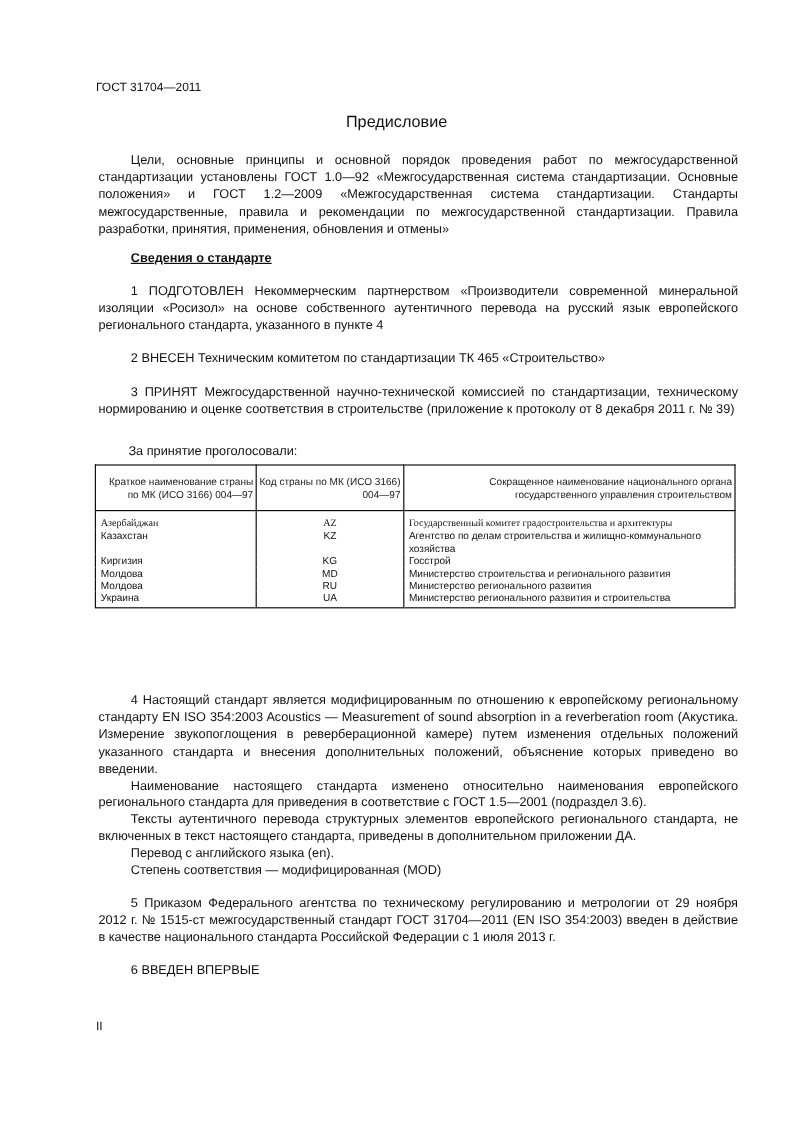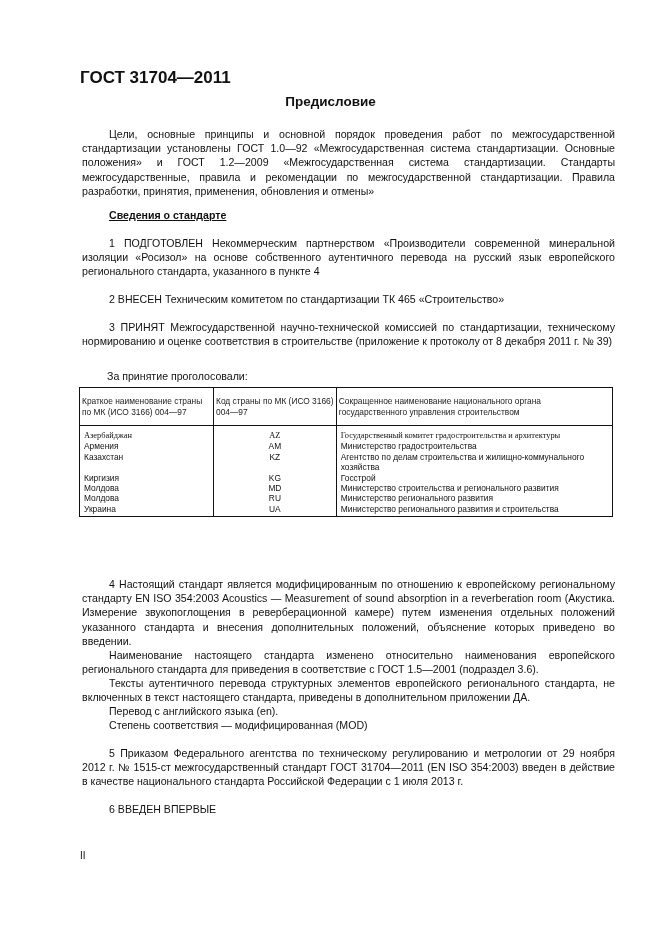--- a/index.html
+++ b/index.html
@@ -1,36 +1,36 @@
 <!DOCTYPE html>
 <html><head>
   <meta charset="utf-8">
   <style>
     html, body { margin: 0; padding: 0; background: #ffffff; }
     body {
       width: 661px; height: 936px; position: relative; overflow: hidden;
       font-family: "Liberation Sans", sans-serif; color: #111111;
     }
     .abs { position: absolute; }
-    .doc-code { left: 80px; top: 68px; font-size: 17px; font-weight: bold; }
-    .title { left: 0; width: 661px; top: 94px; text-align: center; font-size: 13.5px; font-weight: bold; }
+    .doc-code { left: 80px; top: 68px; font-size: 10px; font-weight: normal; }
+    .title { left: 0; width: 661px; top: 94px; text-align: center; font-size: 13.5px; font-weight: normal; }
     .para {
       left: 82px; width: 533px; font-size: 10.6px; line-height: 14.2px;
       text-align: justify; text-indent: 27px; margin: 0;
     }
     .subhead { font-weight: bold; text-indent: 27px; text-decoration: underline; }
     .intro { left: 107px; font-size: 10.6px; }
 
     table.vote {
       position: absolute; left: 79px; top: 387px; width: 534px;
       border-collapse: collapse; font-size: 8.4px; line-height: 10.4px;
       border: 1.5px solid #111;
     }
     table.vote th {
-      font-weight: normal; text-align: left; vertical-align: middle;
+      font-weight: normal; text-align: right; vertical-align: middle;
       height: 37px; padding: 0 2px; border: 1px solid #111; border-bottom: 1.5px solid #111;
       color: #222;
     }
     table.vote td { border-left: 1px solid #111; border-right: 1px solid #111; padding: 0 4px; vertical-align: top; }
     table.vote tr.first td { padding-top: 5px; font-family: Liberation Serif, serif; }
     table.vote tr.last td { padding-bottom: 2px; }
     table.vote td.code { text-align: center; }
     .c1 { width: 126px; } .c2 { width: 115px; } .c3 { width: 265px; }
 
     .page-num { left: 80px; top: 850px; font-size: 10px; }
@@ -59,25 +59,20 @@
       <th class="c3">Сокращенное наименование национального органа государственного управления строительством</th>
     </tr>
   </thead>
   <tbody>
     <tr class="first">
       <td>Азербайджан</td>
       <td class="code">AZ</td>
       <td>Государственный комитет градостроительства и архитектуры</td>
     </tr>
     <tr>
-      <td>Армения</td>
-      <td class="code">AM</td>
-      <td>Министерство градостроительства</td>
-    </tr>
-    <tr>
       <td>Казахстан</td>
       <td class="code">KZ</td>
       <td>Агентство по делам строительства и жилищно-коммунального хозяйства</td>
     </tr>
     <tr>
       <td>Киргизия</td>
       <td class="code">KG</td>
       <td>Госстрой</td>
     </tr>
     <tr>

